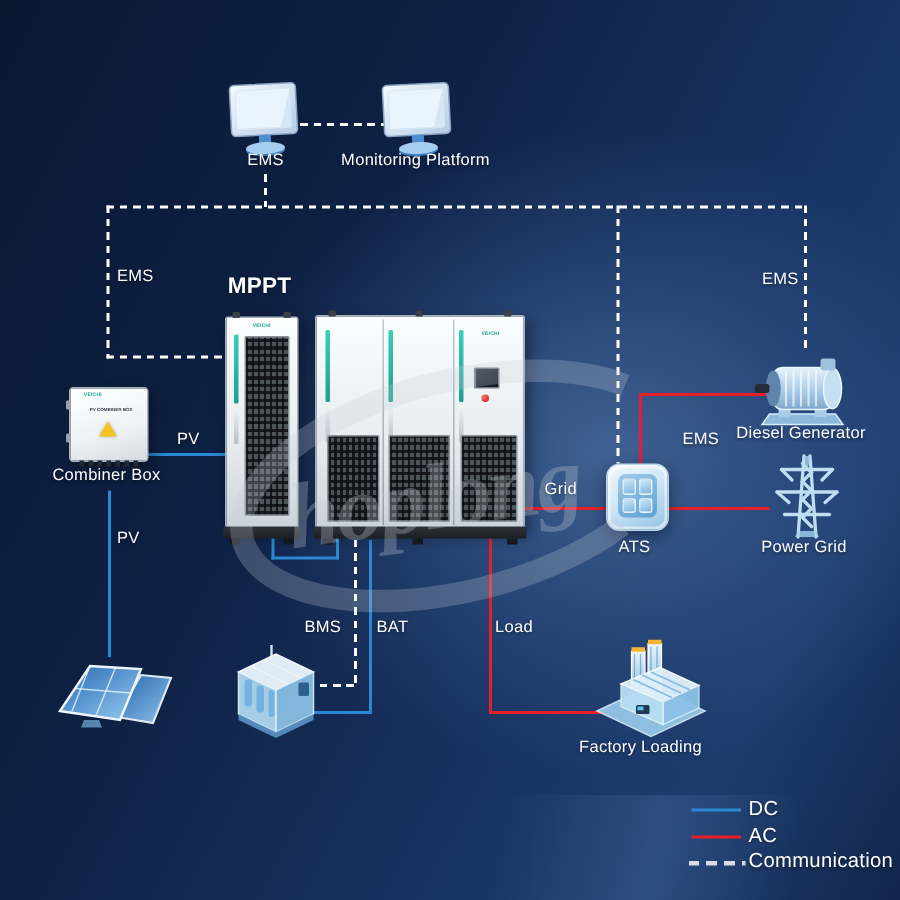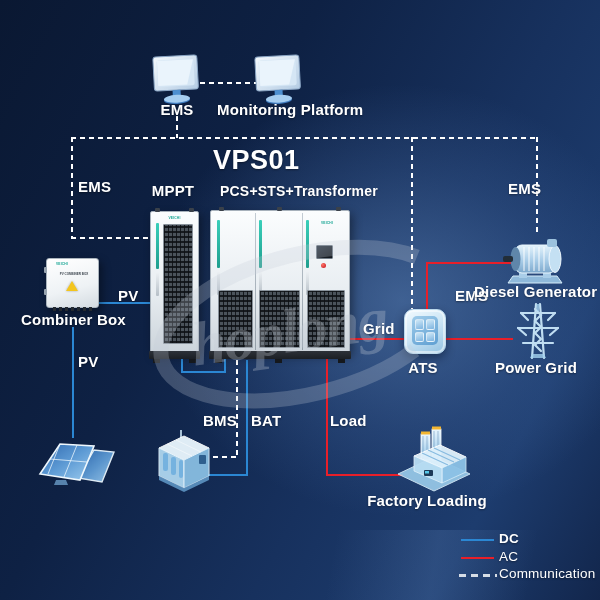--- a/index.html
+++ b/index.html
@@ -15,21 +15,21 @@
     pointer-events:none;}
   
   .seg{position:absolute;z-index:10;}
   .dash-h{height:2px;background:repeating-linear-gradient(90deg,#fff 0 5px,transparent 5px 9px);}
   .dash-v{width:2px;background:repeating-linear-gradient(180deg,#fff 0 5px,transparent 5px 9px);}
   .dc-h{height:2px;background:#2b87d3;}
   .dc-v{width:2px;background:#2b87d3;}
   .ac-h{height:2px;background:#e81f29;}
   .ac-v{width:2px;background:#e81f29;}
   
-  .lbl{position:absolute;z-index:40;color:#fff;font-weight:700;font-size:15px;line-height:1.15;
+  .lbl{position:absolute;z-index:40;color:#fff;font-weight:400;font-size:11px;line-height:1.15;
        letter-spacing:.2px;white-space:nowrap;text-shadow:0 1px 2px rgba(0,0,0,.4);}
   .lbl.c{text-align:center;}
   .title{font-size:27px;font-weight:700;letter-spacing:.5px;}
   .sec{font-size:15px;font-weight:700;}
   
   .cab{position:absolute;z-index:20;background:linear-gradient(180deg,#fbfdfe 0%,#e9eef2 55%,#ccd4db 100%);
        border:1px solid #a7b1bb;border-radius:2px;box-shadow:3px 4px 10px rgba(0,0,0,.4);}
   .cab-base{position:absolute;left:-2px;right:-2px;bottom:-7px;height:8px;background:linear-gradient(180deg,#2c3138,#1b1f24);border-radius:1px;}
   .vent{position:absolute;background-color:#4b535b;border:1px solid #89929b;border-radius:1px;
         background-image:repeating-linear-gradient(90deg,rgba(13,16,20,.85) 0 1.5px,transparent 1.5px 4px),
@@ -309,43 +309,41 @@
       <g transform="rotate(-14 160 90)">
         <ellipse cx="160" cy="92" rx="148" ry="70" fill="none" stroke="rgba(198,206,216,0.26)" stroke-width="15" stroke-dasharray="585 140" stroke-dashoffset="-75"></ellipse>
       </g>
       <text x="46" y="118" transform="rotate(-8 160 100)" font-family="Liberation Serif, serif" font-style="italic" font-weight="700" font-size="62" letter-spacing="-2" fill="rgba(198,206,216,0.30)">hoplong</text>
     </svg>
   </div>
 
   <div class="lbl c" style="left:154px;top:101px;width:46px;">EMS</div>
   <div class="lbl c" style="left:217px;top:101px;width:120px;">Monitoring Platform</div>
 
-  <div class="lbl title" style="left:213px;top:145px;">VPS01</div>
   <div class="lbl sec c" style="left:148px;top:182px;width:50px;">MPPT</div>
-  <div class="lbl sec c" style="left:220px;top:183px;width:142px;font-size:14px;">PCS+STS+Transformer</div>
 
   <div class="lbl" style="left:78px;top:178px;">EMS</div>
   <div class="lbl" style="left:508px;top:180px;">EMS</div>
   <div class="lbl" style="left:455px;top:287px;">EMS</div>
 
   <div class="lbl" style="left:118px;top:287px;">PV</div>
   <div class="lbl" style="left:78px;top:353px;">PV</div>
   <div class="lbl" style="left:203px;top:412px;">BMS</div>
   <div class="lbl" style="left:251px;top:412px;">BAT</div>
   <div class="lbl" style="left:363px;top:320px;">Grid</div>
   <div class="lbl" style="left:330px;top:412px;">Load</div>
 
   <div class="lbl c" style="left:21px;top:311px;width:100px;">Combiner Box</div>
   <div class="lbl c" style="left:352px;top:492px;width:150px;">Factory Loading</div>
   <div class="lbl c" style="left:398px;top:359px;width:50px;">ATS</div>
   <div class="lbl c" style="left:486px;top:359px;width:100px;">Power Grid</div>
   <div class="lbl c" style="left:474px;top:283px;width:120px;">Diesel Generator</div>
 
   <div>
     <div class="seg dc-h" style="left:461px;top:539px;width:33px;"></div>
-    <div class="lbl leg-lbl" style="left:499px;top:531px;font-weight:bold;">DC</div>
+    <div class="lbl leg-lbl" style="left:499px;top:531px;">DC</div>
     <div class="seg ac-h" style="left:461px;top:557px;width:33px;"></div>
     <div class="lbl leg-lbl" style="left:499px;top:549px;">AC</div>
     <div class="seg leg-dash" style="left:459px;top:574px;width:38px;"></div>
     <div class="lbl leg-lbl" style="left:499px;top:566px;">Communication</div>
   </div>
 
 </div>
 
 </body></html>

